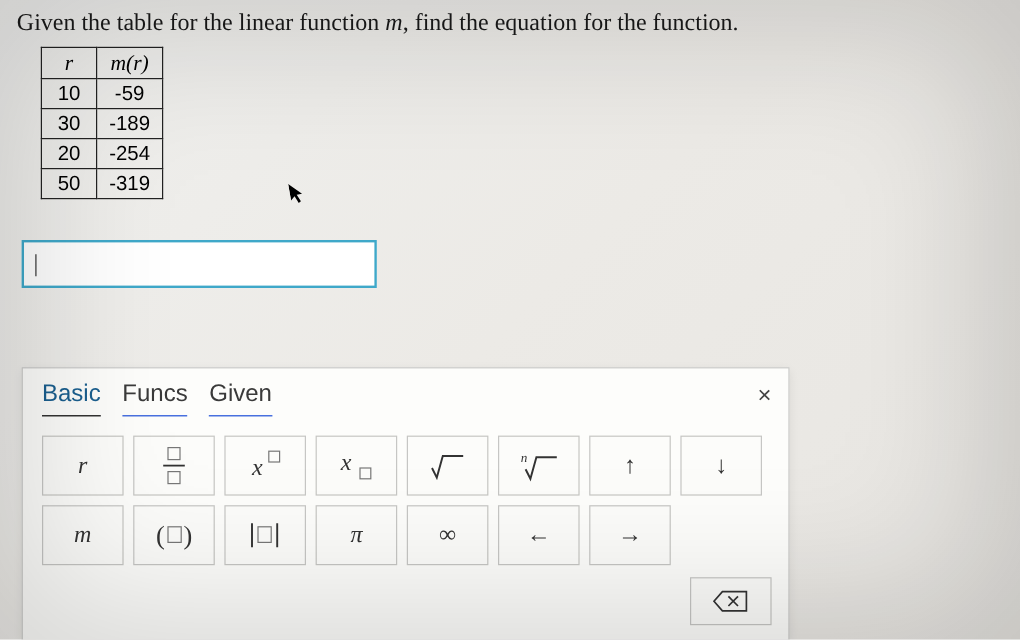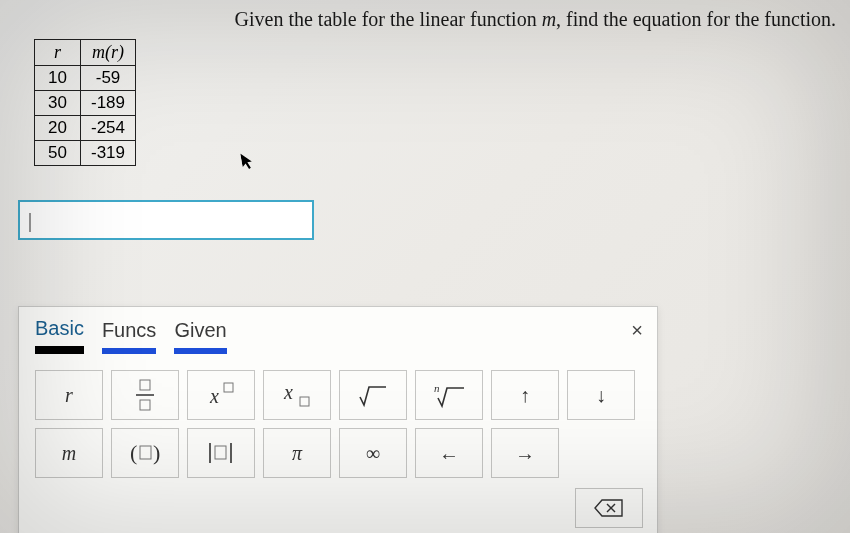--- a/index.html
+++ b/index.html
@@ -15,21 +15,20 @@
     position: absolute;
     inset: 0;
     box-shadow: inset 0 0 120px 30px rgba(0,0,0,0.15);
     pointer-events: none;
   }
   .prompt {
     padding: 8px 14px 6px 14px;
     font-size: 20px;
     color: #1a1a1a;
     font-weight: 500;
-    text-align: right;
   }
   .prompt .fn { font-style: italic; }
   .data-table {
     border-collapse: collapse;
     margin-left: 34px;
     margin-top: 2px;
     border: 1.5px solid #222;
   }
   .data-table th, .data-table td {
     border: 1.5px solid #222;
@@ -70,26 +69,26 @@
     display: flex;
     align-items: flex-end;
     gap: 18px;
     padding: 10px 14px 0 16px;
     position: relative;
   }
   .tab {
     font-size: 20px;
     color: #3a3a3a;
     padding-bottom: 6px;
-    border-bottom: 6px solid #1d4ed8;
+    border-bottom: 1px solid #1d4ed8;
     cursor: pointer;
   }
   .tab.active {
     color: #1a5f8f;
-    border-bottom: 8px solid #000000;
+    border-bottom: 1px solid #000000;
   }
   .close-btn {
     position: absolute;
     right: 14px;
     top: 12px;
     font-size: 20px;
     color: #444;
     cursor: pointer;
     font-family: Arial, sans-serif;
   }

